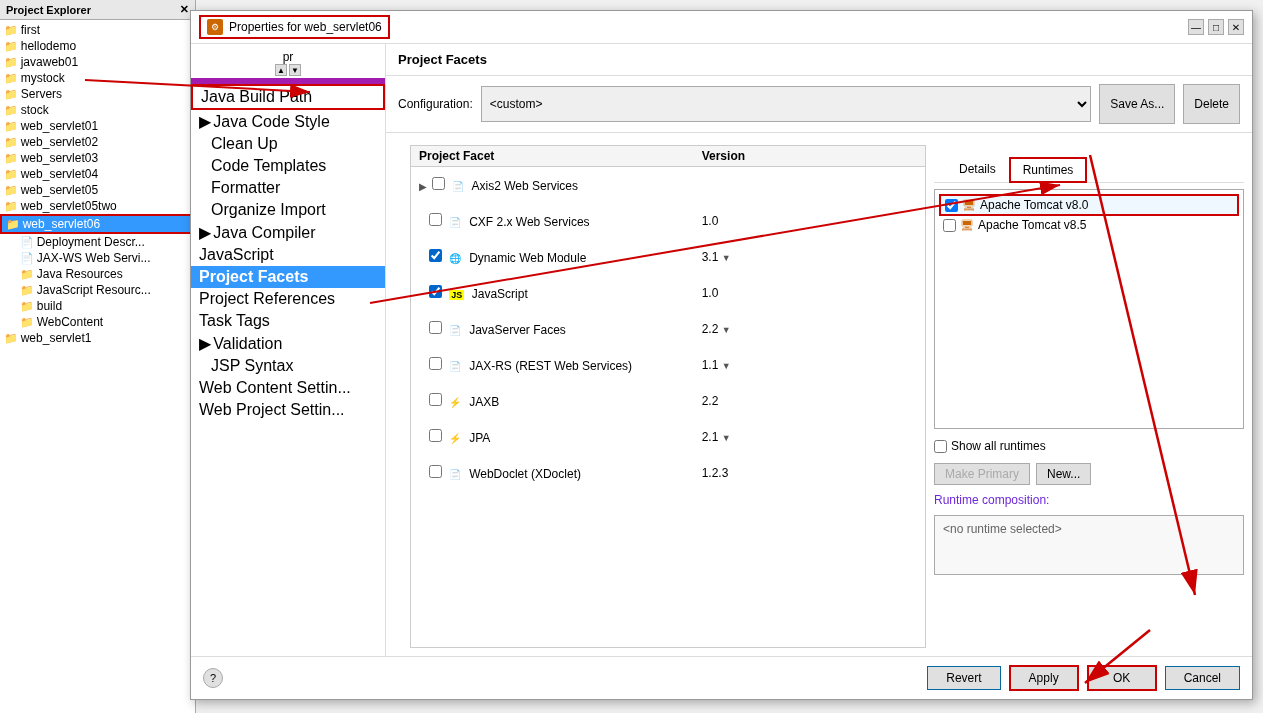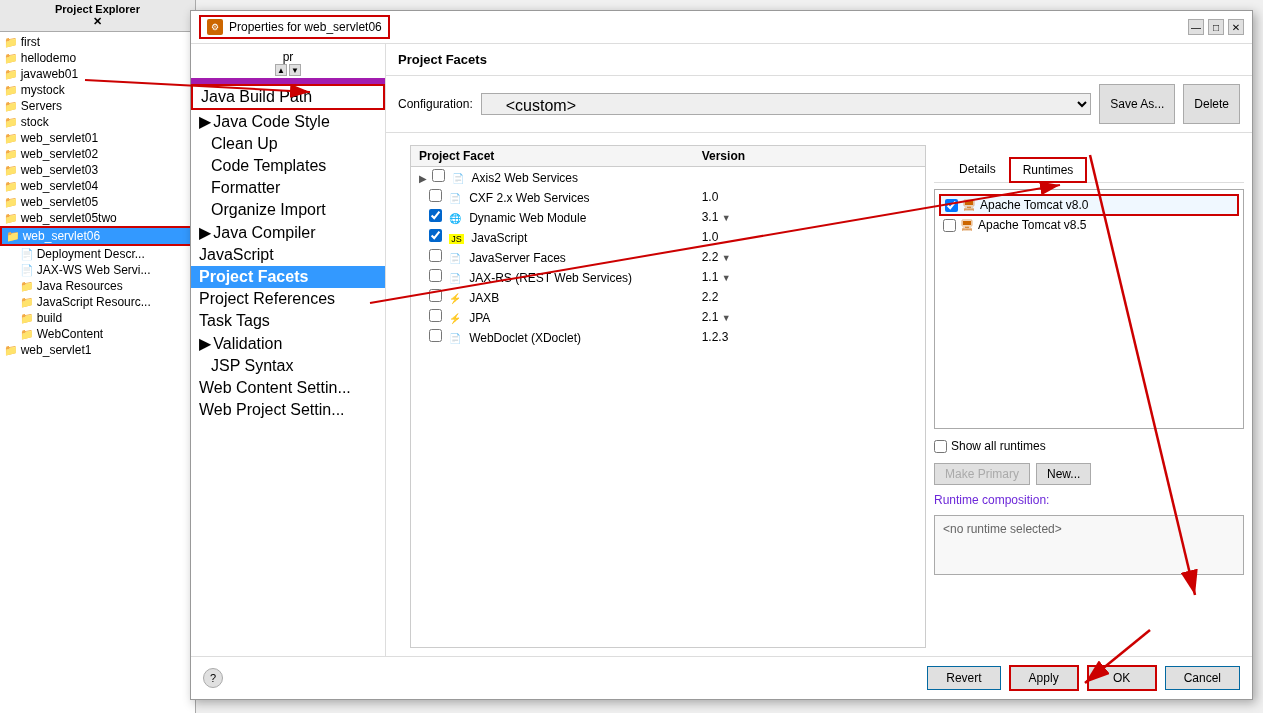--- a/index.html
+++ b/index.html
@@ -3,21 +3,21 @@
   <meta charset="utf-8">
   <style>
     * { box-sizing: border-box; margin: 0; padding: 0; }
     body { font-family: 'Segoe UI', Arial, sans-serif; font-size: 12px; background: #f0f0f0; overflow: hidden; }
 
     
     .app-container { display: flex; height: 713px; width: 1263px; position: relative; background: #f0f0f0; }
 
     
     .project-explorer { width: 196px; background: #fff; border-right: 1px solid #aaa; display: flex; flex-direction: column; height: 100%; }
-    .project-explorer-header { background: #e8e8e8; border-bottom: 1px solid #aaa; padding: 3px 6px; font-size: 11px; font-weight: bold; display: flex; justify-content: space-between; align-items: center; flex-direction: column; }
+    .project-explorer-header { background: #e8e8e8; border-bottom: 1px solid #aaa; padding: 3px 6px; font-size: 11px; font-weight: bold; display: flex; justify-content: space-between; align-items: center; }
     .project-explorer-content { overflow-y: auto; flex: 1; padding: 2px 0; }
     .tree-item { display: flex; align-items: center; padding: 1px 4px; cursor: pointer; white-space: nowrap; }
     .tree-item.selected { background: #3399ff; color: white; }
     .tree-item .icon { margin-right: 3px; font-size: 11px; }
     .tree-item .label { font-size: 12px; }
 
     
     .dialog-overlay { position: absolute; left: 190px; top: 10px; width: 1063px; height: 690px; background: #fff; border: 1px solid #999; box-shadow: 3px 3px 10px rgba(0,0,0,0.3); display: flex; flex-direction: column; }
 
     
@@ -40,34 +40,34 @@
 
     
     .dialog-right { flex: 1; display: flex; flex-direction: column; padding: 0; }
 
     
     .panel-header { padding: 8px 12px; font-size: 13px; font-weight: bold; border-bottom: 1px solid #ddd; }
 
     
     .config-row { display: flex; align-items: center; gap: 8px; padding: 8px 12px; border-bottom: 1px solid #ddd; }
     .config-label { font-size: 12px; }
-    .config-select { flex: 1; border: 1px solid #aaa; padding: 2px 20px; font-size: 16px; height: 22px; }
+    .config-select { flex: 1; border: 1px solid #aaa; padding: 2px 4px; font-size: 12px; height: 36px; }
     .config-btn { padding: 2px 10px; border: 1px solid #aaa; background: #e0e0e0; cursor: pointer; font-size: 12px; height: 40px; }
 
     
     .tab-bar { display: flex; border-bottom: 1px solid #ddd; padding: 0 12px; margin-top: 12px; }
     .tab { padding: 4px 12px; border: 1px solid transparent; cursor: pointer; font-size: 12px; }
     .tab.active { border: 1px solid #ddd; border-bottom: 1px solid white; background: white; margin-bottom: -1px; }
     .tab.outlined { border: 2px solid #cc0000; }
 
     
     .facets-table-container { flex: 1; border: 1px solid #ccc; margin: 8px 8px 8px 12px; overflow-y: auto; }
     .facets-table { width: 100%; border-collapse: collapse; }
     .facets-table th { text-align: left; padding: 3px 8px; border-bottom: 1px solid #ccc; background: #f5f5f5; font-size: 12px; font-weight: bold; }
-    .facets-table td { padding: 2px 8px; font-size: 12px; }
+    .facets-table td { padding: 10px 8px; font-size: 12px; }
     .facets-table .col-facet { width: 55%; }
     .facets-table .col-version { width: 25%; }
     .facets-table .col-detail { width: 20%; }
     .facet-checkbox { margin-right: 4px; }
     .facet-icon { margin-right: 4px; color: #888; font-size: 10px; }
 
     
     .runtimes-panel { width: 310px; margin: 8px 8px 8px 0; display: flex; flex-direction: column; gap: 6px; }
     .runtimes-list { border: 1px solid #aaa; flex: 1; padding: 4px; max-height: 240px; overflow-y: auto; }
     .runtime-item { display: flex; align-items: center; gap: 4px; padding: 2px 4px; font-size: 12px; }
@@ -290,21 +290,21 @@
     </td>
     <td class="col-version">
       <span>3.1</span> <span style="font-size:9px;color:#555;">▼</span>
     </td>
     <td class="col-detail"></td>
   </tr>
                     <tr>
     <td class="col-facet">
       <span style="margin-right:10px;"></span>
       <input type="checkbox" class="facet-checkbox cb-checked" checked="" style="">
-      <span class="facet-icon"><span style="background:#ff0;color:#000;font-size:9px;padding:0 2px;font-weight:normal;">JS</span></span>
+      <span class="facet-icon"><span style="background:#ff0;color:#000;font-size:9px;padding:0 2px;font-weight:bold;">JS</span></span>
       <span>JavaScript</span>
     </td>
     <td class="col-version">
       <span>1.0</span>
     </td>
     <td class="col-detail"></td>
   </tr>
                     <tr>
     <td class="col-facet">
       <span style="margin-right:10px;"></span>

